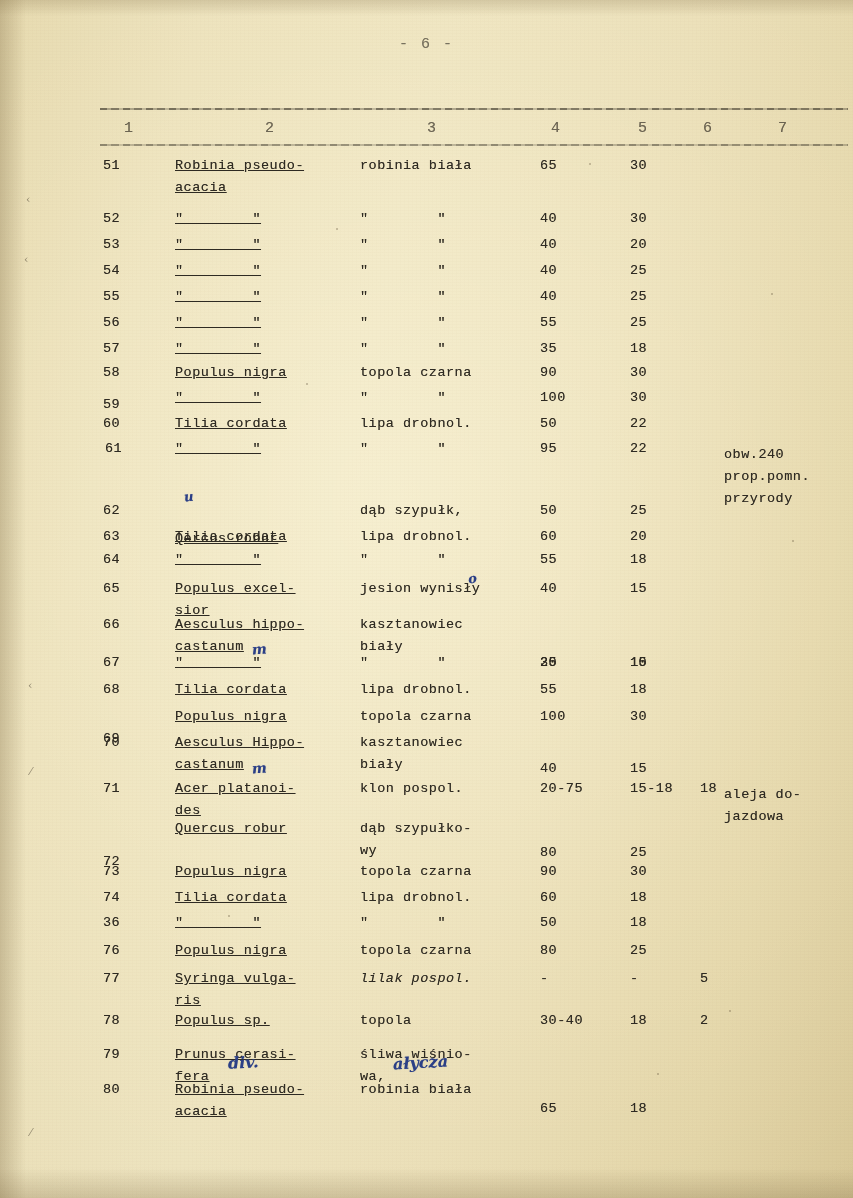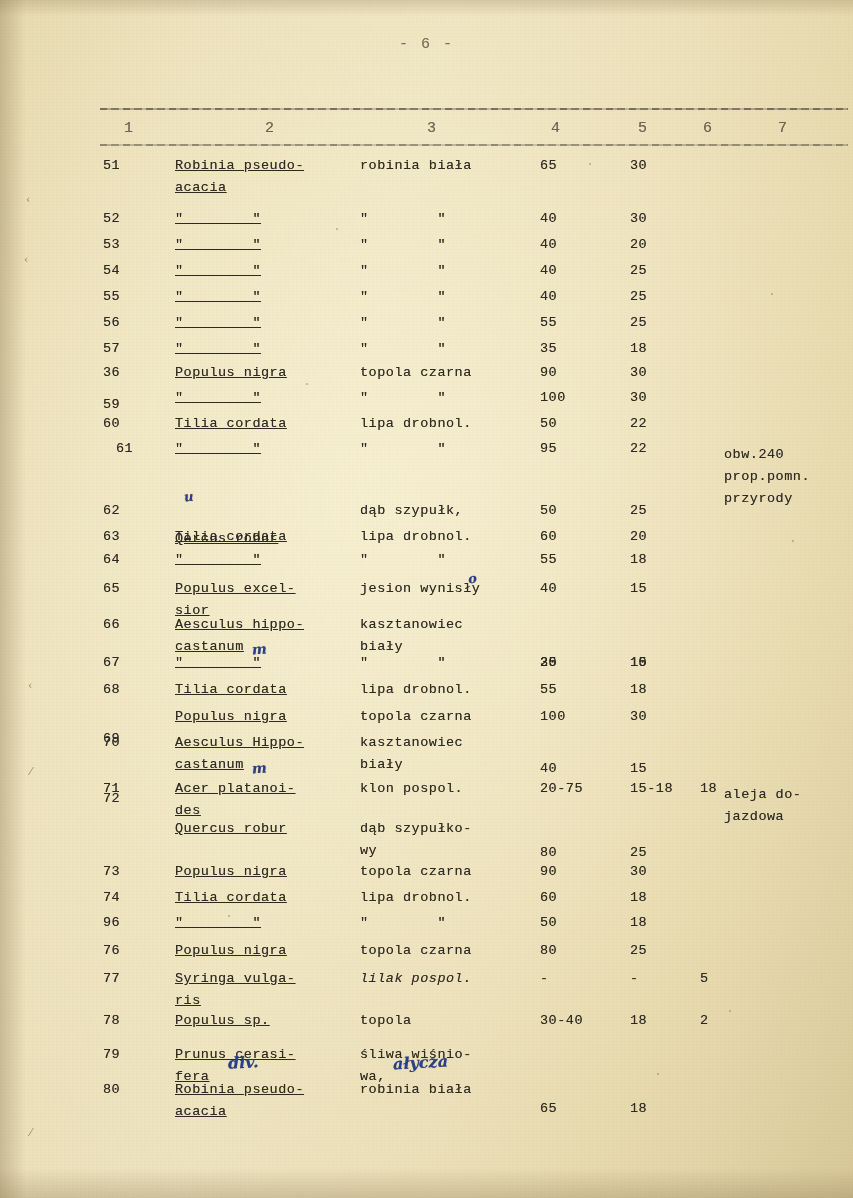--- a/index.html
+++ b/index.html
@@ -199,36 +199,36 @@
     <div class="cell ink c-no" style="left: 103px; top: 315px;">56</div>
     <div class="cell ink c-lat" style="left: 175px; top: 315px;">"        "</div>
     <div class="cell ink c-pol" style="left: 360px; top: 315px;">"        "</div>
     <div class="cell ink c-num" style="left: 540px; top: 315px;">55</div>
     <div class="cell ink c-num" style="left: 630px; top: 315px;">25</div>
     <div class="cell ink c-no" style="left: 103px; top: 341px;">57</div>
     <div class="cell ink c-lat" style="left: 175px; top: 341px;">"        "</div>
     <div class="cell ink c-pol" style="left: 360px; top: 341px;">"        "</div>
     <div class="cell ink c-num" style="left: 540px; top: 341px;">35</div>
     <div class="cell ink c-num" style="left: 630px; top: 341px;">18</div>
-    <div class="cell ink c-no" style="left: 103px; top: 365px;">36</div>
+    <div class="cell ink c-no" style="left: 103px; top: 365px;">58</div>
     <div class="cell ink c-lat" style="left: 175px; top: 365px;">Populus nigra</div>
     <div class="cell ink c-pol" style="left: 360px; top: 365px;">topola czarna</div>
     <div class="cell ink c-num" style="left: 540px; top: 365px;">90</div>
     <div class="cell ink c-num" style="left: 630px; top: 365px;">30</div>
     <div class="cell ink c-no" style="left: 103px; top: 397px;">59</div>
     <div class="cell ink c-lat" style="left: 175px; top: 390px;">"        "</div>
     <div class="cell ink c-pol" style="left: 360px; top: 390px;">"        "</div>
     <div class="cell ink c-num" style="left: 540px; top: 390px;">100</div>
     <div class="cell ink c-num" style="left: 630px; top: 390px;">30</div>
     <div class="cell ink c-no" style="left: 103px; top: 416px;">60</div>
     <div class="cell ink c-lat" style="left: 175px; top: 416px;">Tilia cordata</div>
     <div class="cell ink c-pol" style="left: 360px; top: 416px;">lipa drobnol.</div>
     <div class="cell ink c-num" style="left: 540px; top: 416px;">50</div>
     <div class="cell ink c-num" style="left: 630px; top: 416px;">22</div>
-    <div class="cell ink c-no" style="left: 116px; top: 441px;">61</div>
+    <div class="cell ink c-no" style="left: 105px; top: 441px;">61</div>
     <div class="cell ink c-lat" style="left: 175px; top: 441px;">"        "</div>
     <div class="cell ink c-pol" style="left: 360px; top: 441px;">"        "</div>
     <div class="cell ink c-num" style="left: 540px; top: 441px;">95</div>
     <div class="cell ink c-num" style="left: 630px; top: 441px;">22</div>
     <div class="cell ink c-note" style="left: 724px; top: 447px;">obw.240</div>
     <div class="cell ink c-note" style="left: 724px; top: 469px;">prop.pomn.</div>
     <div class="cell ink c-note" style="left: 724px; top: 491px;">przyrody</div>
     <div class="cell ink c-no" style="left: 103px; top: 503px;">62</div>
     <div class="cell ink c-lat" style="left: 175px; top: 503px; margin-top: 28px;">Qercus robur</div>
     <div class="cell ink c-pol" style="left: 360px; top: 503px;">dąb szypułk,</div>
@@ -281,37 +281,37 @@
     <div class="cell ink c-num" style="left: 630px; top: 761px;">15</div>
     <div class="cell ink c-no" style="left: 103px; top: 781px;">71</div>
     <div class="cell ink c-lat" style="left: 175px; top: 781px;">Acer platanoi-</div>
     <div class="cell ink c-lat" style="left: 175px; top: 803px;">des</div>
     <div class="cell ink c-pol" style="left: 360px; top: 781px;">klon pospol.</div>
     <div class="cell ink c-num" style="left: 540px; top: 781px;">20-75</div>
     <div class="cell ink c-num" style="left: 630px; top: 781px;">15-18</div>
     <div class="cell ink c-num" style="left: 700px; top: 781px;">18</div>
     <div class="cell ink c-note" style="left: 724px; top: 787px;">aleja do-</div>
     <div class="cell ink c-note" style="left: 724px; top: 809px;">jazdowa</div>
-    <div class="cell ink c-no" style="left: 103px; top: 791px;">72</div>
+    <div class="cell ink c-no" style="left: 103px; top: 854px;">72</div>
     <div class="cell ink c-lat" style="left: 175px; top: 821px;">Quercus robur</div>
     <div class="cell ink c-pol" style="left: 360px; top: 821px;">dąb szypułko-</div>
     <div class="cell ink c-pol" style="left: 360px; top: 843px;">wy</div>
     <div class="cell ink c-num" style="left: 540px; top: 845px;">80</div>
     <div class="cell ink c-num" style="left: 630px; top: 845px;">25</div>
     <div class="cell ink c-no" style="left: 103px; top: 864px;">73</div>
     <div class="cell ink c-lat" style="left: 175px; top: 864px;">Populus nigra</div>
     <div class="cell ink c-pol" style="left: 360px; top: 864px;">topola czarna</div>
     <div class="cell ink c-num" style="left: 540px; top: 864px;">90</div>
     <div class="cell ink c-num" style="left: 630px; top: 864px;">30</div>
     <div class="cell ink c-no" style="left: 103px; top: 890px;">74</div>
     <div class="cell ink c-lat" style="left: 175px; top: 890px;">Tilia cordata</div>
     <div class="cell ink c-pol" style="left: 360px; top: 890px;">lipa drobnol.</div>
     <div class="cell ink c-num" style="left: 540px; top: 890px;">60</div>
     <div class="cell ink c-num" style="left: 630px; top: 890px;">18</div>
-    <div class="cell ink c-no" style="left: 103px; top: 915px;">96</div>
+    <div class="cell ink c-no" style="left: 103px; top: 915px;">36</div>
     <div class="cell ink c-lat" style="left: 175px; top: 915px;">"        "</div>
     <div class="cell ink c-pol" style="left: 360px; top: 915px;">"        "</div>
     <div class="cell ink c-num" style="left: 540px; top: 915px;">50</div>
     <div class="cell ink c-num" style="left: 630px; top: 915px;">18</div>
     <div class="cell ink c-no" style="left: 103px; top: 943px;">76</div>
     <div class="cell ink c-lat" style="left: 175px; top: 943px;">Populus nigra</div>
     <div class="cell ink c-pol" style="left: 360px; top: 943px;">topola czarna</div>
     <div class="cell ink c-num" style="left: 540px; top: 943px;">80</div>
     <div class="cell ink c-num" style="left: 630px; top: 943px;">25</div>
     <div class="cell ink c-no" style="left: 103px; top: 971px;">77</div>

